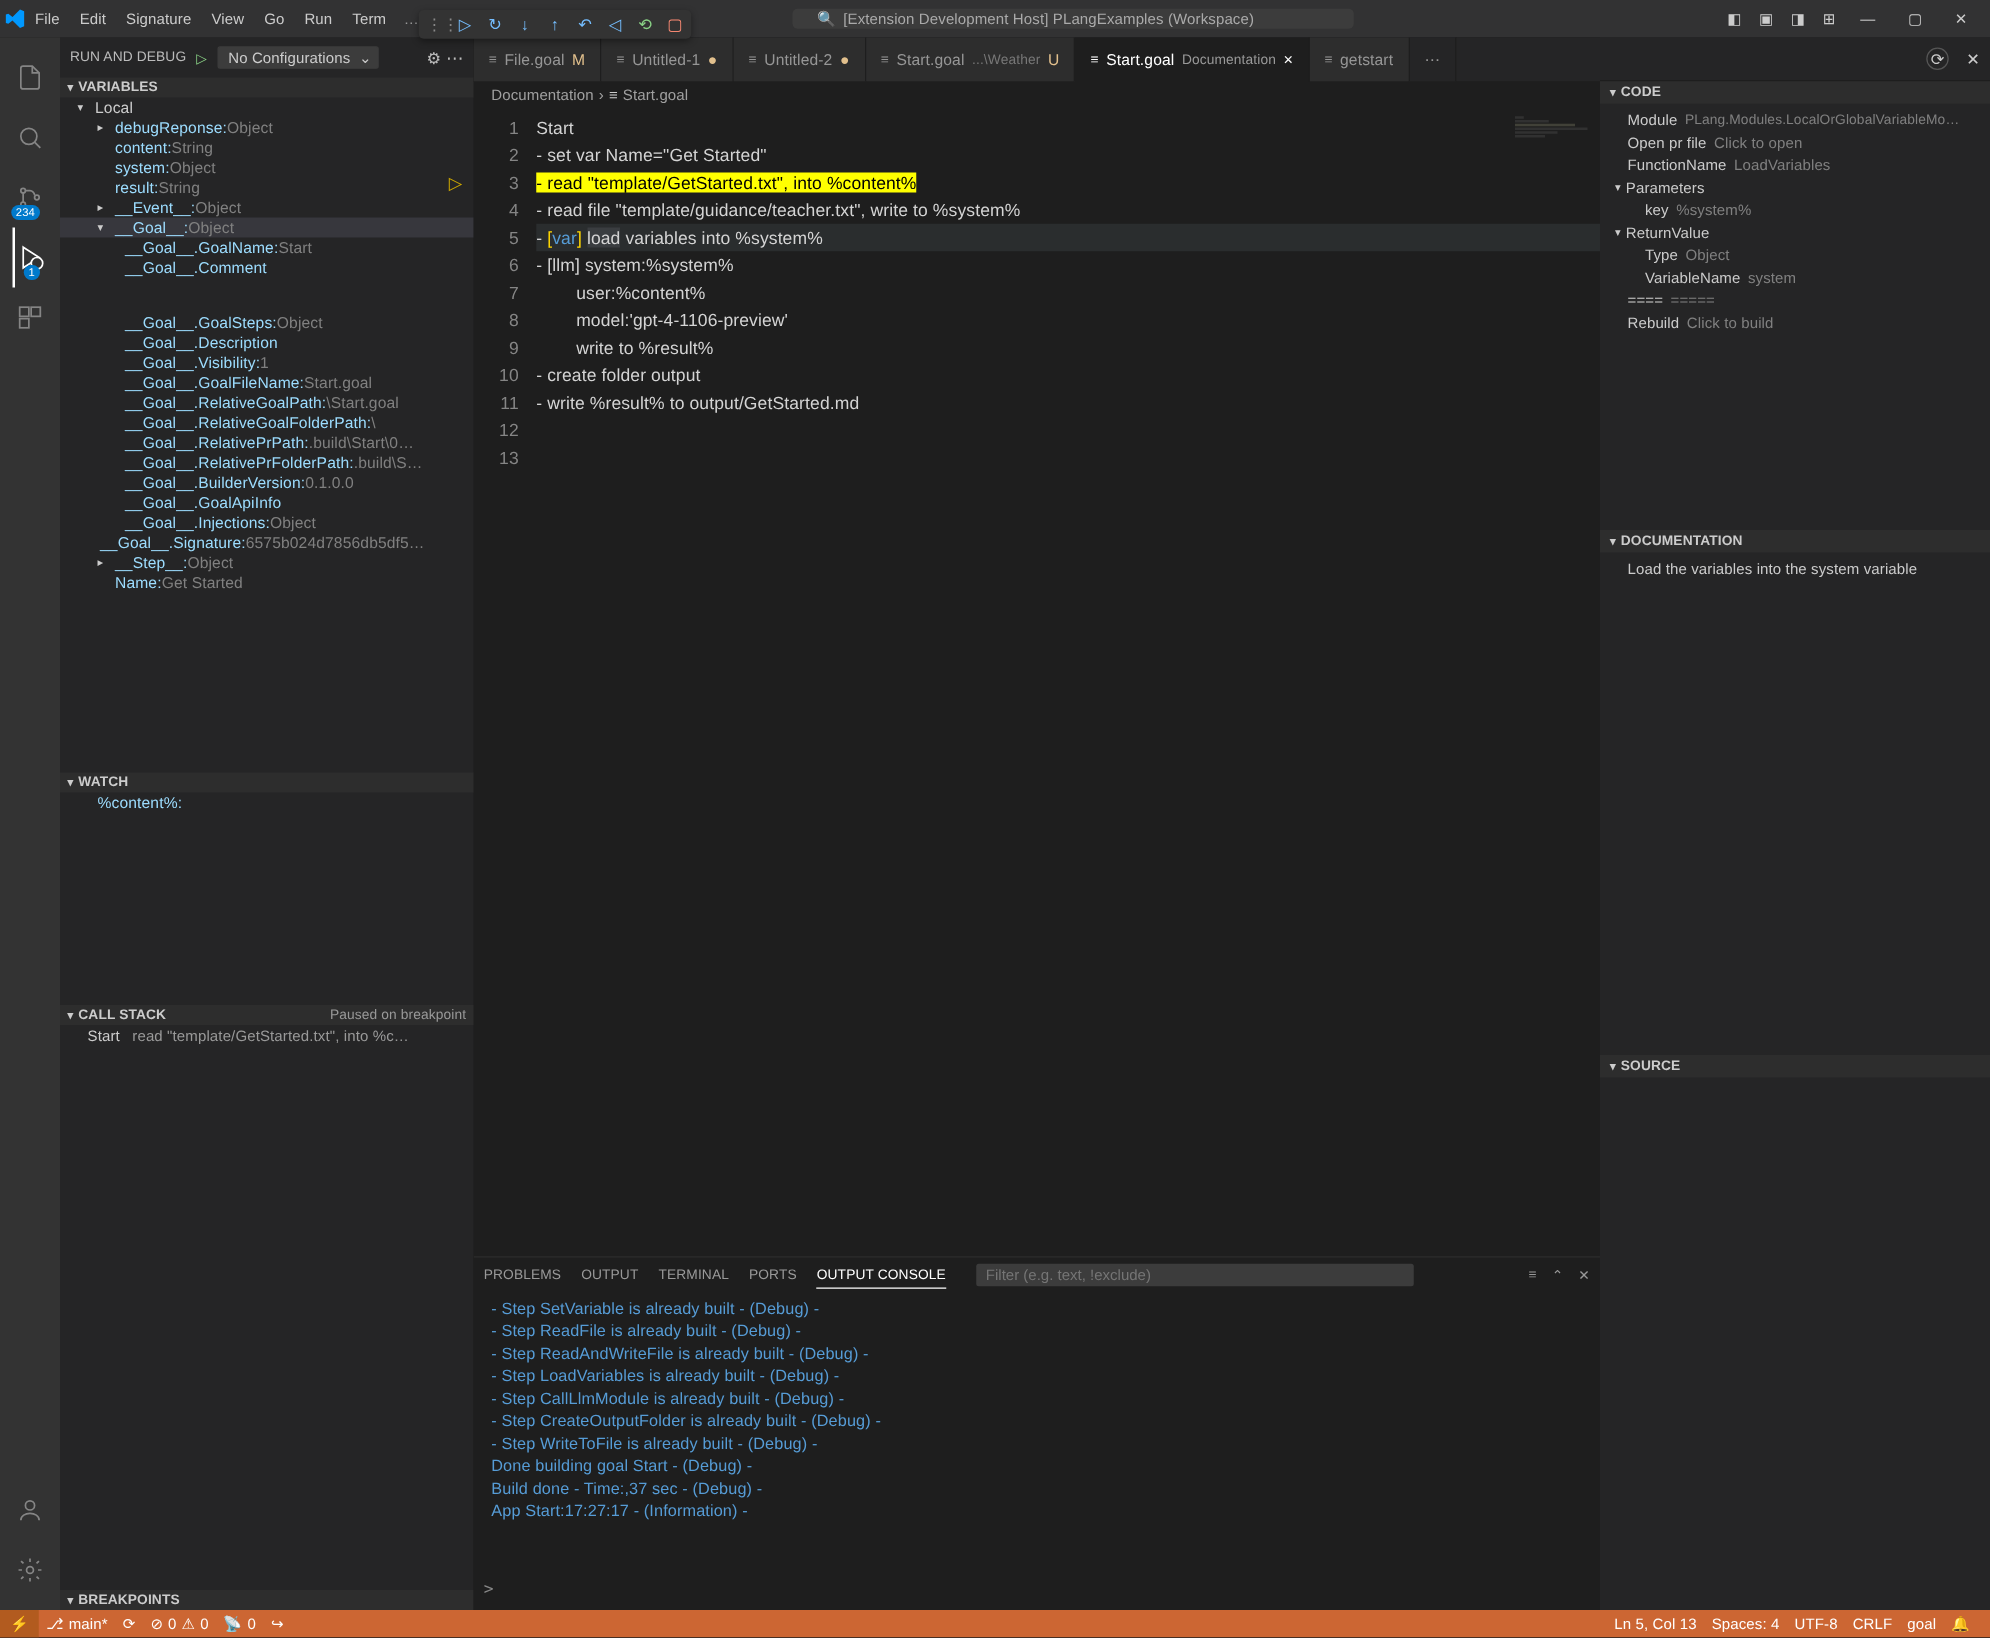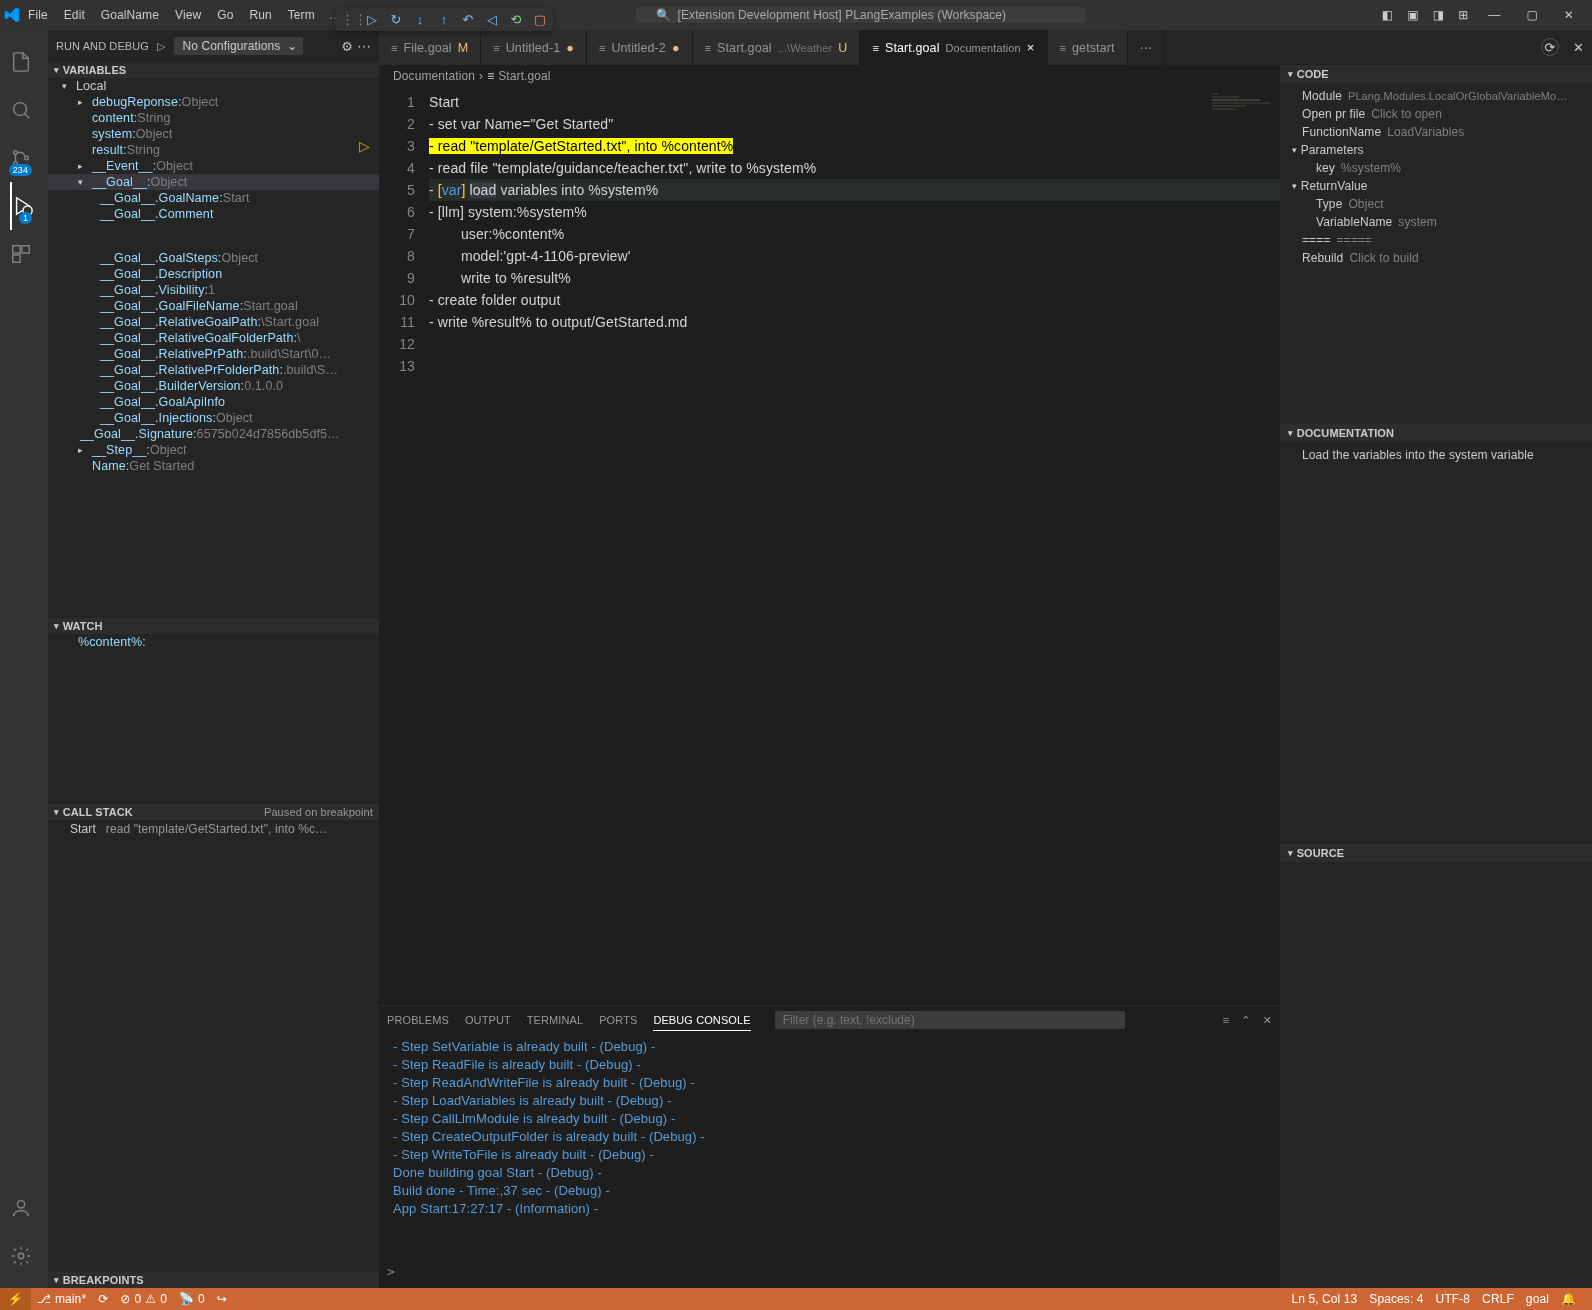--- a/index.html
+++ b/index.html
@@ -10,21 +10,21 @@
 .titlebar .center { flex: 1; text-align: center; display:flex; justify-content:center; }
 .titlebar .search { background: #3c3c3c; border-radius: 4px; padding: 1px 80px 1px 20px; font-size:12px; color:#aaa; }
 .titlebar .right-controls { display: flex; align-items: center; gap: 14px; padding-right: 8px; }
 .titlebar .right-controls .wc { padding: 0 6px; }
 
 .debug-toolbar { position: absolute; top: 8px; left: 335px; background: #333333; border-radius: 4px; padding: 4px 6px; display: flex; gap: 10px; z-index: 10; box-shadow: 0 2px 6px rgba(0,0,0,0.4); }
 .debug-toolbar span { width: 14px; text-align:center; }
 
 .main { display: flex; height: calc(100% - 30px - 22px); }
 .activitybar { width: 48px; background: #333333; display: flex; flex-direction: column; align-items: center; padding-top: 8px; position: relative; }
-.activitybar .ab-icon { width: 28px; height: 48px; display:flex; align-items:center; justify-content:flex-start; color:#7d7d7d; position: relative; }
+.activitybar .ab-icon { width: 28px; height: 48px; display:flex; align-items:center; justify-content:center; color:#7d7d7d; position: relative; }
 .activitybar .ab-icon.active { border-left: 2px solid #fff; color:#fff; }
 .activitybar .badge { position:absolute; bottom:6px; right:6px; background:#007acc; color:#fff; font-size:9px; border-radius:8px; padding:1px 4px; }
 .activitybar .bottom { margin-top:auto; padding-bottom:8px; }
 
 .sidebar { width: 331px; background: #252526; display: flex; flex-direction: column; color: #ccc; font-size: 12px; }
 .sidebar-header { height: 32px; display:flex; align-items:center; padding:0 8px; color:#bbbbbb; font-size:11px; }
 .sidebar-header .dropdown { background:#3c3c3c; border:1px solid #3c3c3c; padding:1px 22px 1px 8px; margin-left:8px; border-radius:2px; color:#ccc; position:relative; font-size:12px;}
 .sidebar-header .play { color:#89d185; margin-left:8px;}
 .sidebar-header .gear { margin-left:auto; margin-right:4px; font-size:13px;}
 .sidebar-header .dots { font-size:14px;}
@@ -104,21 +104,21 @@
 
 <div class="titlebar">
   <span>
     <svg width="16" height="16" viewBox="0 0 24 24">
         <path fill="#0098ff" d="M23 3l-5-2-9 9L4 6 1 7v10l3 1 5-4 9 9 5-2V3z"></path>
       </svg>
   </span>
   <div class="menu">
     <span>File</span>
     <span>Edit</span>
-    <span>GoalName</span>
+    <span>Signature</span>
     <span>View</span>
     <span>Go</span>
     <span>Run</span>
     <span>Term</span>
   </div>
   <span style="margin-left:6px; color:#999;">…</span>
   <div class="center">
     <div class="search">
       <span style="margin-right:6px;">🔍</span><span>[Extension Development Host] PLangExamples (Workspace)</span>
     </div>
@@ -418,21 +418,21 @@
           <div class="mm-line" style="width:35%"></div>
       </div>
     </div>
 
     <div class="panel">
       <div class="panel-tabs">
         <span class="pt">PROBLEMS</span>
         <span class="pt">OUTPUT</span>
         <span class="pt">TERMINAL</span>
         <span class="pt">PORTS</span>
-        <span class="pt active">DEBUG CONSOLE</span>
+        <span class="pt active">OUTPUT CONSOLE</span>
         <input class="filter" placeholder="Filter (e.g. text, !exclude)" style="">
         <div class="right-icons">
           <span>≡</span>
           <span>⌃</span>
           <span>✕</span>
         </div>
       </div>
       <div class="panel-body">
         <div class="dbg">- Step SetVariable is already built - (Debug) -</div>
         <div class="dbg">- Step ReadFile is already built - (Debug) -</div>

